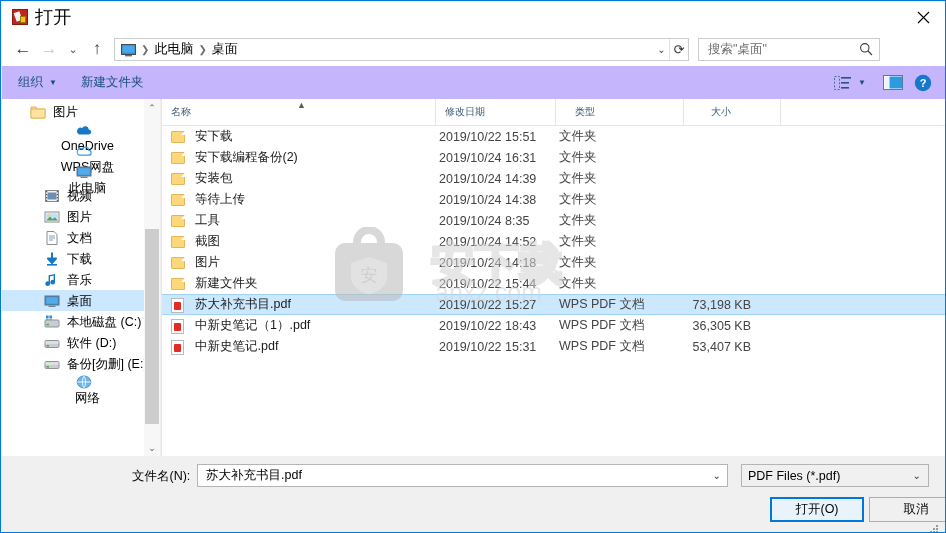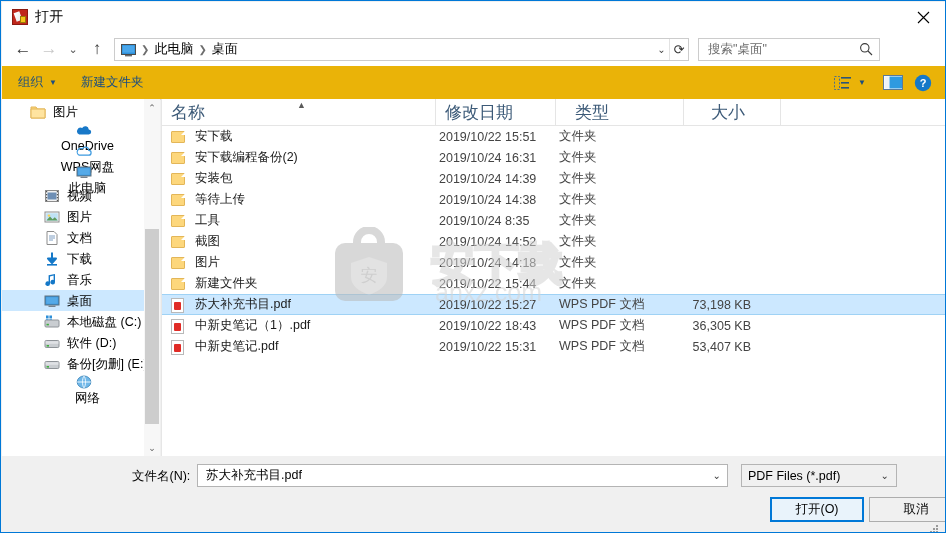--- a/index.html
+++ b/index.html
@@ -38,21 +38,21 @@
     width: 6px; height: 9px;
     background: linear-gradient(135deg, #ffffff 0%, #e8e8e8 100%);
     transform: rotate(-20deg);
   }
   #app-icon::after {
     content: ""; position: absolute; right: 1px; bottom: 1px;
     width: 6px; height: 7px; background: #f5c518;
     border: 1px solid #9a7a06; box-sizing: border-box;
   }
   #title-text {
-    font-size: 14px; color: #000000; letter-spacing: .2px;
+    font-size: 18px; color: #000000; letter-spacing: .2px;
   }
   #close-btn {
     position: absolute; right: 0; top: 0;
     width: 46px; height: 30px;
     display: flex; align-items: center; justify-content: center;
     color: #000; font-size: 15px; line-height: 1;
     cursor: default;
   }
   #close-btn svg { display: block; }
 
@@ -119,21 +119,21 @@
   #search-input::placeholder { color: #6d6d6d; opacity: 1; }
   #search-icon {
     position: absolute; right: 6px; top: 3px;
     width: 14px; height: 14px; color: #333;
   }
 
   
   #cmdbar {
     position: absolute; left: 1px; top: 65px;
     width: 944px; height: 33px;
-    background: #eab308;
+    background: #c4b5fd;
     border-bottom: 1px solid #dcdcdc;
     display: flex; align-items: center;
   }
   .cmd-item {
     font-size: 12.5px; color: #1a4d80;
     display: flex; align-items: center; height: 26px;
     padding: 0 8px; margin-left: 8px;
   }
   .cmd-caret { font-size: 8px; margin-left: 6px; color: #1a4d80; }
   #cmdbar-right {
@@ -199,21 +199,21 @@
     background: #ffffff; overflow: hidden;
   }
   #col-head {
     position: relative; height: 26px;
     border-bottom: 1px solid #e5e5e5;
     background: #ffffff;
   }
   .col-h {
     position: absolute; top: 0; height: 26px;
     display: flex; align-items: center;
-    font-size: 17px; color: #3c5a78;
+    font-size: 10px; color: #3c5a78;
     border-right: 1px solid #e5e5e5;
     box-sizing: border-box; padding-left: 9px;
   }
   #sort-caret {
     position: absolute; top: 1px; left: 135px;
     font-size: 9px; color: #5a5a5a;
   }
   #rows { position: relative; }
   .frow {
     position: relative; height: 21px; display: flex; align-items: center;
@@ -288,21 +288,21 @@
   #fn-input {
     border: 0; outline: 0; background: transparent;
     font-family: inherit; font-size: 12.5px; color: #000;
     margin-left: 6px; width: 490px;
   }
   #fn-caret {
     position: absolute; right: 6px; top: 5px; font-size: 10px; color: #3a3a3a;
   }
   #filter-combo {
     position: absolute; left: 740px; top: 463px;
-    width: 156px; height: 23px;
+    width: 188px; height: 23px;
     border: 1px solid #b4b4b4; background: #f0f0f0;
     box-sizing: border-box; display: flex; align-items: center;
   }
   #filter-text { font-size: 12.5px; color: #000; margin-left: 6px; }
   #filter-caret { position: absolute; right: 7px; top: 5px; font-size: 10px; color: #3a3a3a; }
 
   .btm-btn {
     position: absolute; top: 496px; height: 25px; width: 94px;
     font-size: 12.5px; color: #000;
     background: #f0f0f0;

